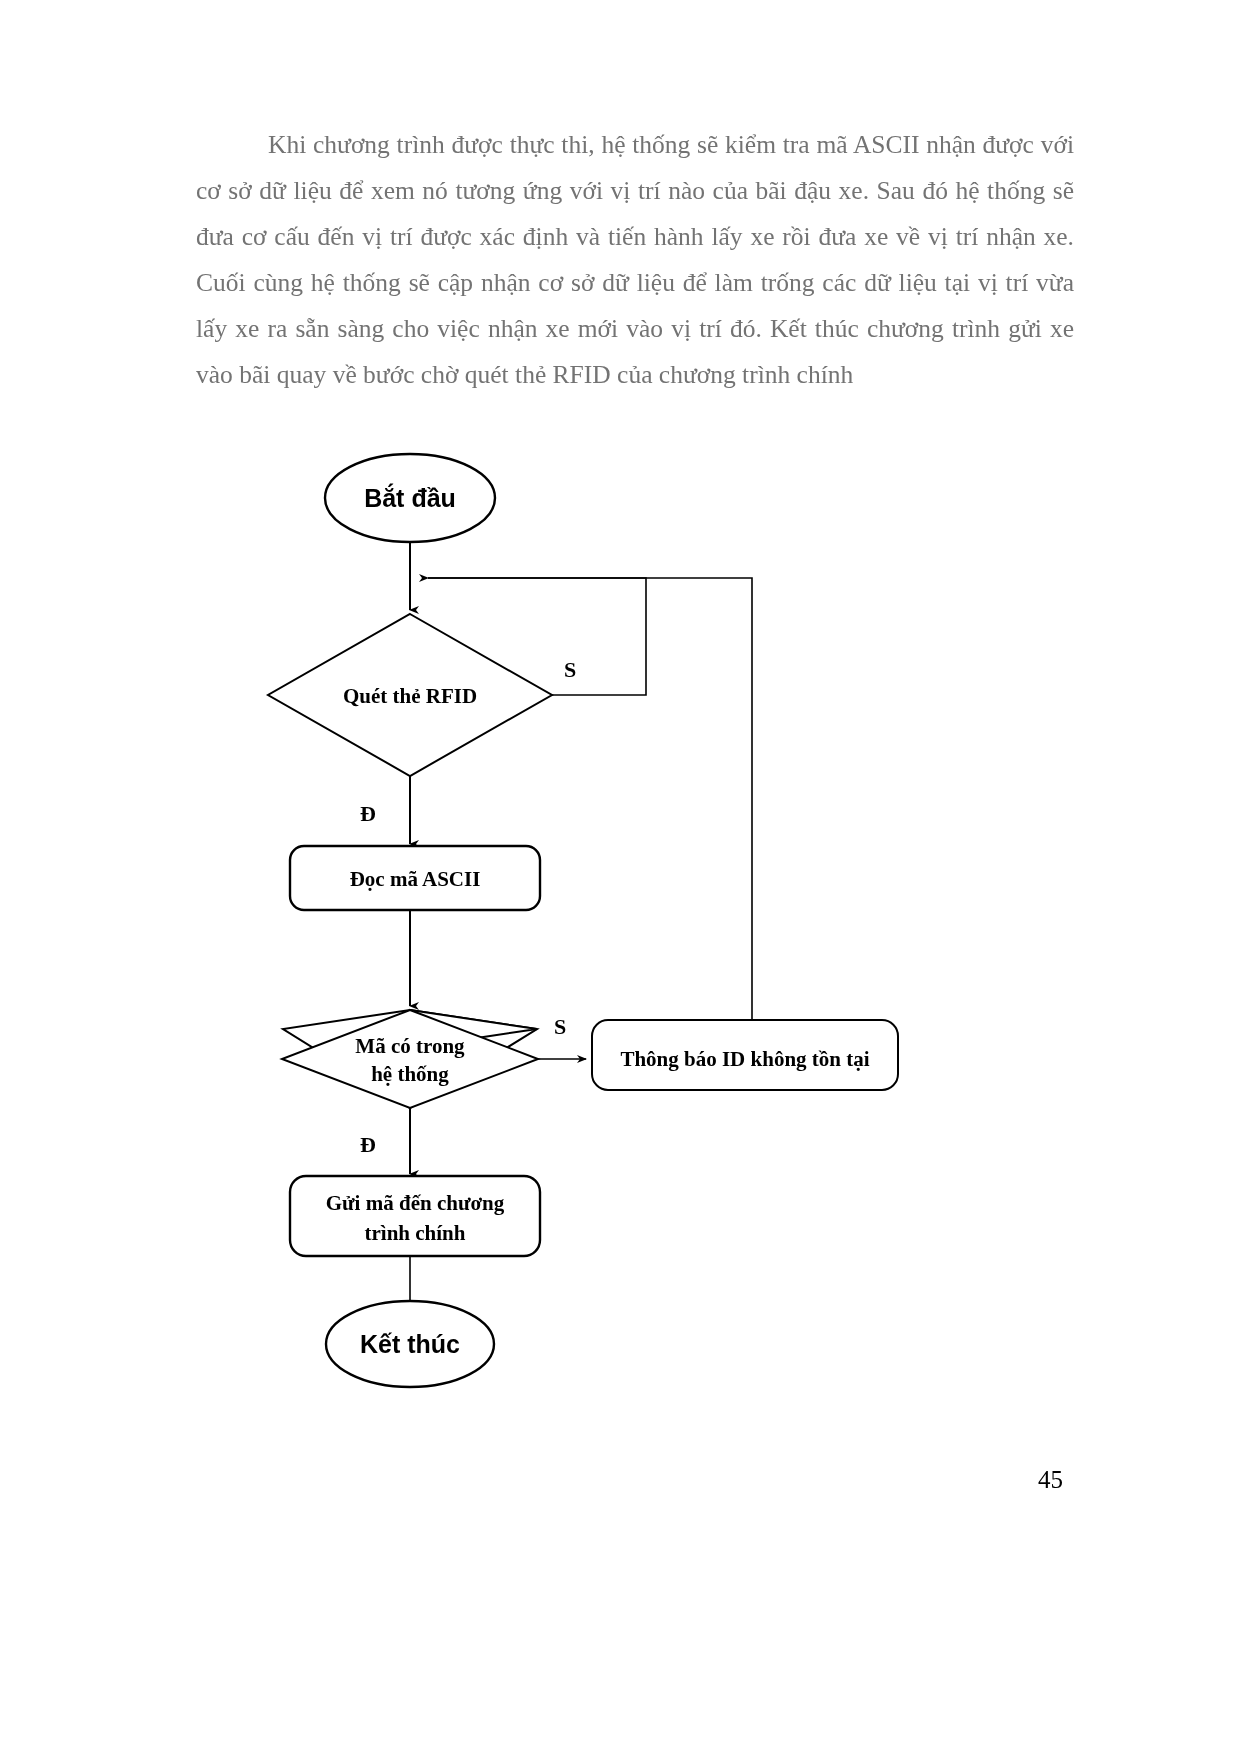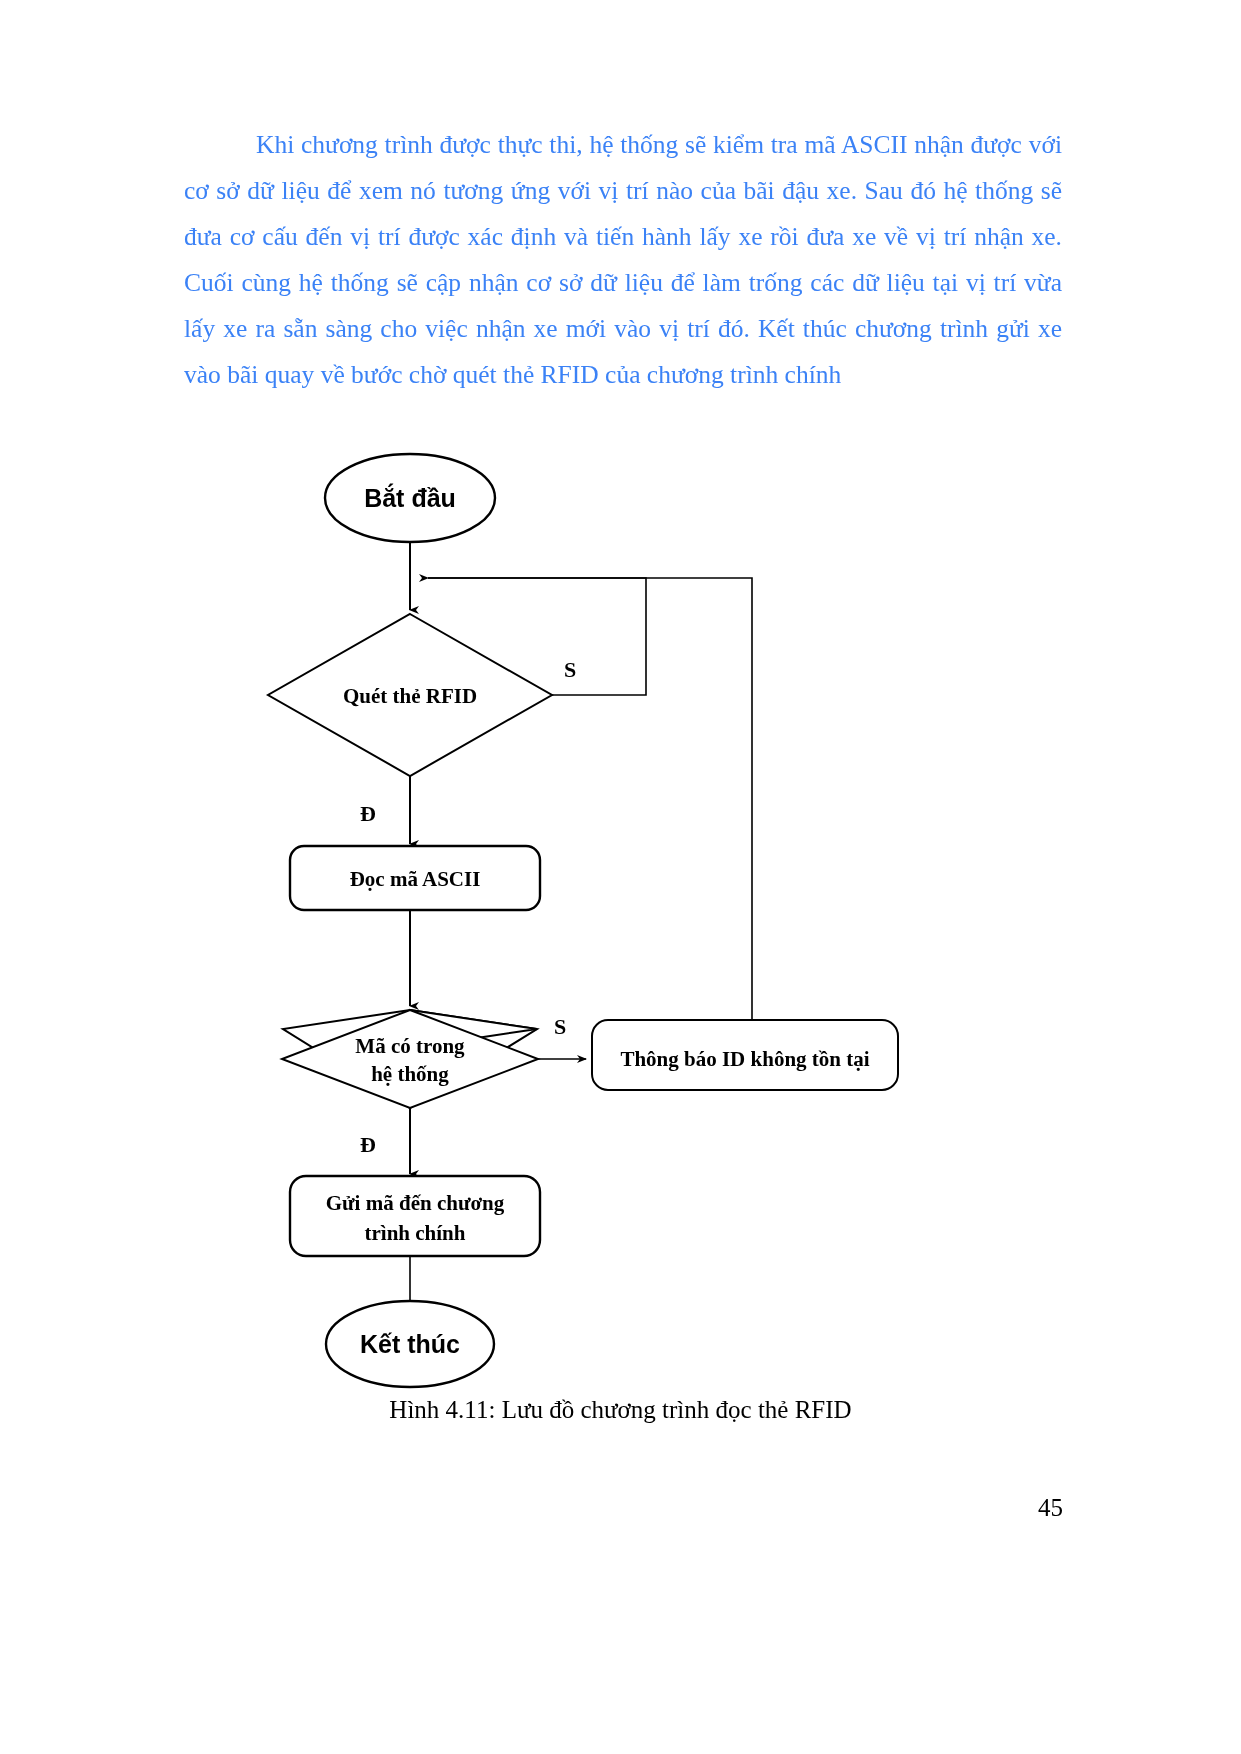--- a/index.html
+++ b/index.html
@@ -16,28 +16,28 @@
     width: 1241px;
     height: 1754px;
     background: #ffffff;
     overflow: hidden;
     box-sizing: border-box;
   }
 
   
   .body-text {
     position: absolute;
-    left: 184px;
+    left: 196px;
     top: 96px;
     width: 878px;
     font-size: 25.5px;
     line-height: 46px;
     text-align: justify;
     text-indent: 72px;
-    color: #3b82f6;
+    color: #737373;
   }
 
   
   .section-heading {
     position: absolute;
     left: 250px;
     top: 374px;
     font-size: 25px;
     font-weight: bold;
     letter-spacing: 0.2px;
@@ -102,21 +102,20 @@
     text-align: center;
     font-size: 25px;
   }
 
   
   .page-number {
     position: absolute;
     right: 178px;
     top: 1466px;
     font-size: 25px;
-    margin-top: 28px;
   }
 </style>
 </head>
 <body>
 
 <div class="page">
 
   <p class="body-text">Khi chương trình được thực thi, hệ thống sẽ kiểm tra mã ASCII nhận được với cơ sở dữ liệu để xem nó tương ứng với vị trí nào của bãi đậu xe. Sau đó hệ thống sẽ đưa cơ cấu đến vị trí được xác định và tiến hành lấy xe rồi đưa xe về vị trí nhận xe. Cuối cùng hệ thống sẽ cập nhận cơ sở dữ liệu để làm trống các dữ liệu tại vị trí vừa lấy xe ra sẵn sàng cho việc nhận xe mới vào vị trí đó. Kết thúc chương trình gửi xe vào bãi quay về bước chờ quét thẻ RFID của chương trình chính</p>
 
 
@@ -191,17 +190,16 @@
 
       <path class="conn-thin" d="M228,824 L228,872" marker-end="url(#arrowDown)"></path>
 
       <g>
         <ellipse class="shape" cx="228" cy="912" rx="84" ry="43"></ellipse>
         <text class="fc-label-sans" x="228" y="921" text-anchor="middle">Kết thúc</text>
       </g>
     </svg>
   </div>
 
-  <div class="caption">Hình 4.11: Lưu đồ chương trình đọc thẻ RFID</div>
 
   <div class="page-number">45</div>
 
 </div>
 
 </body></html>

